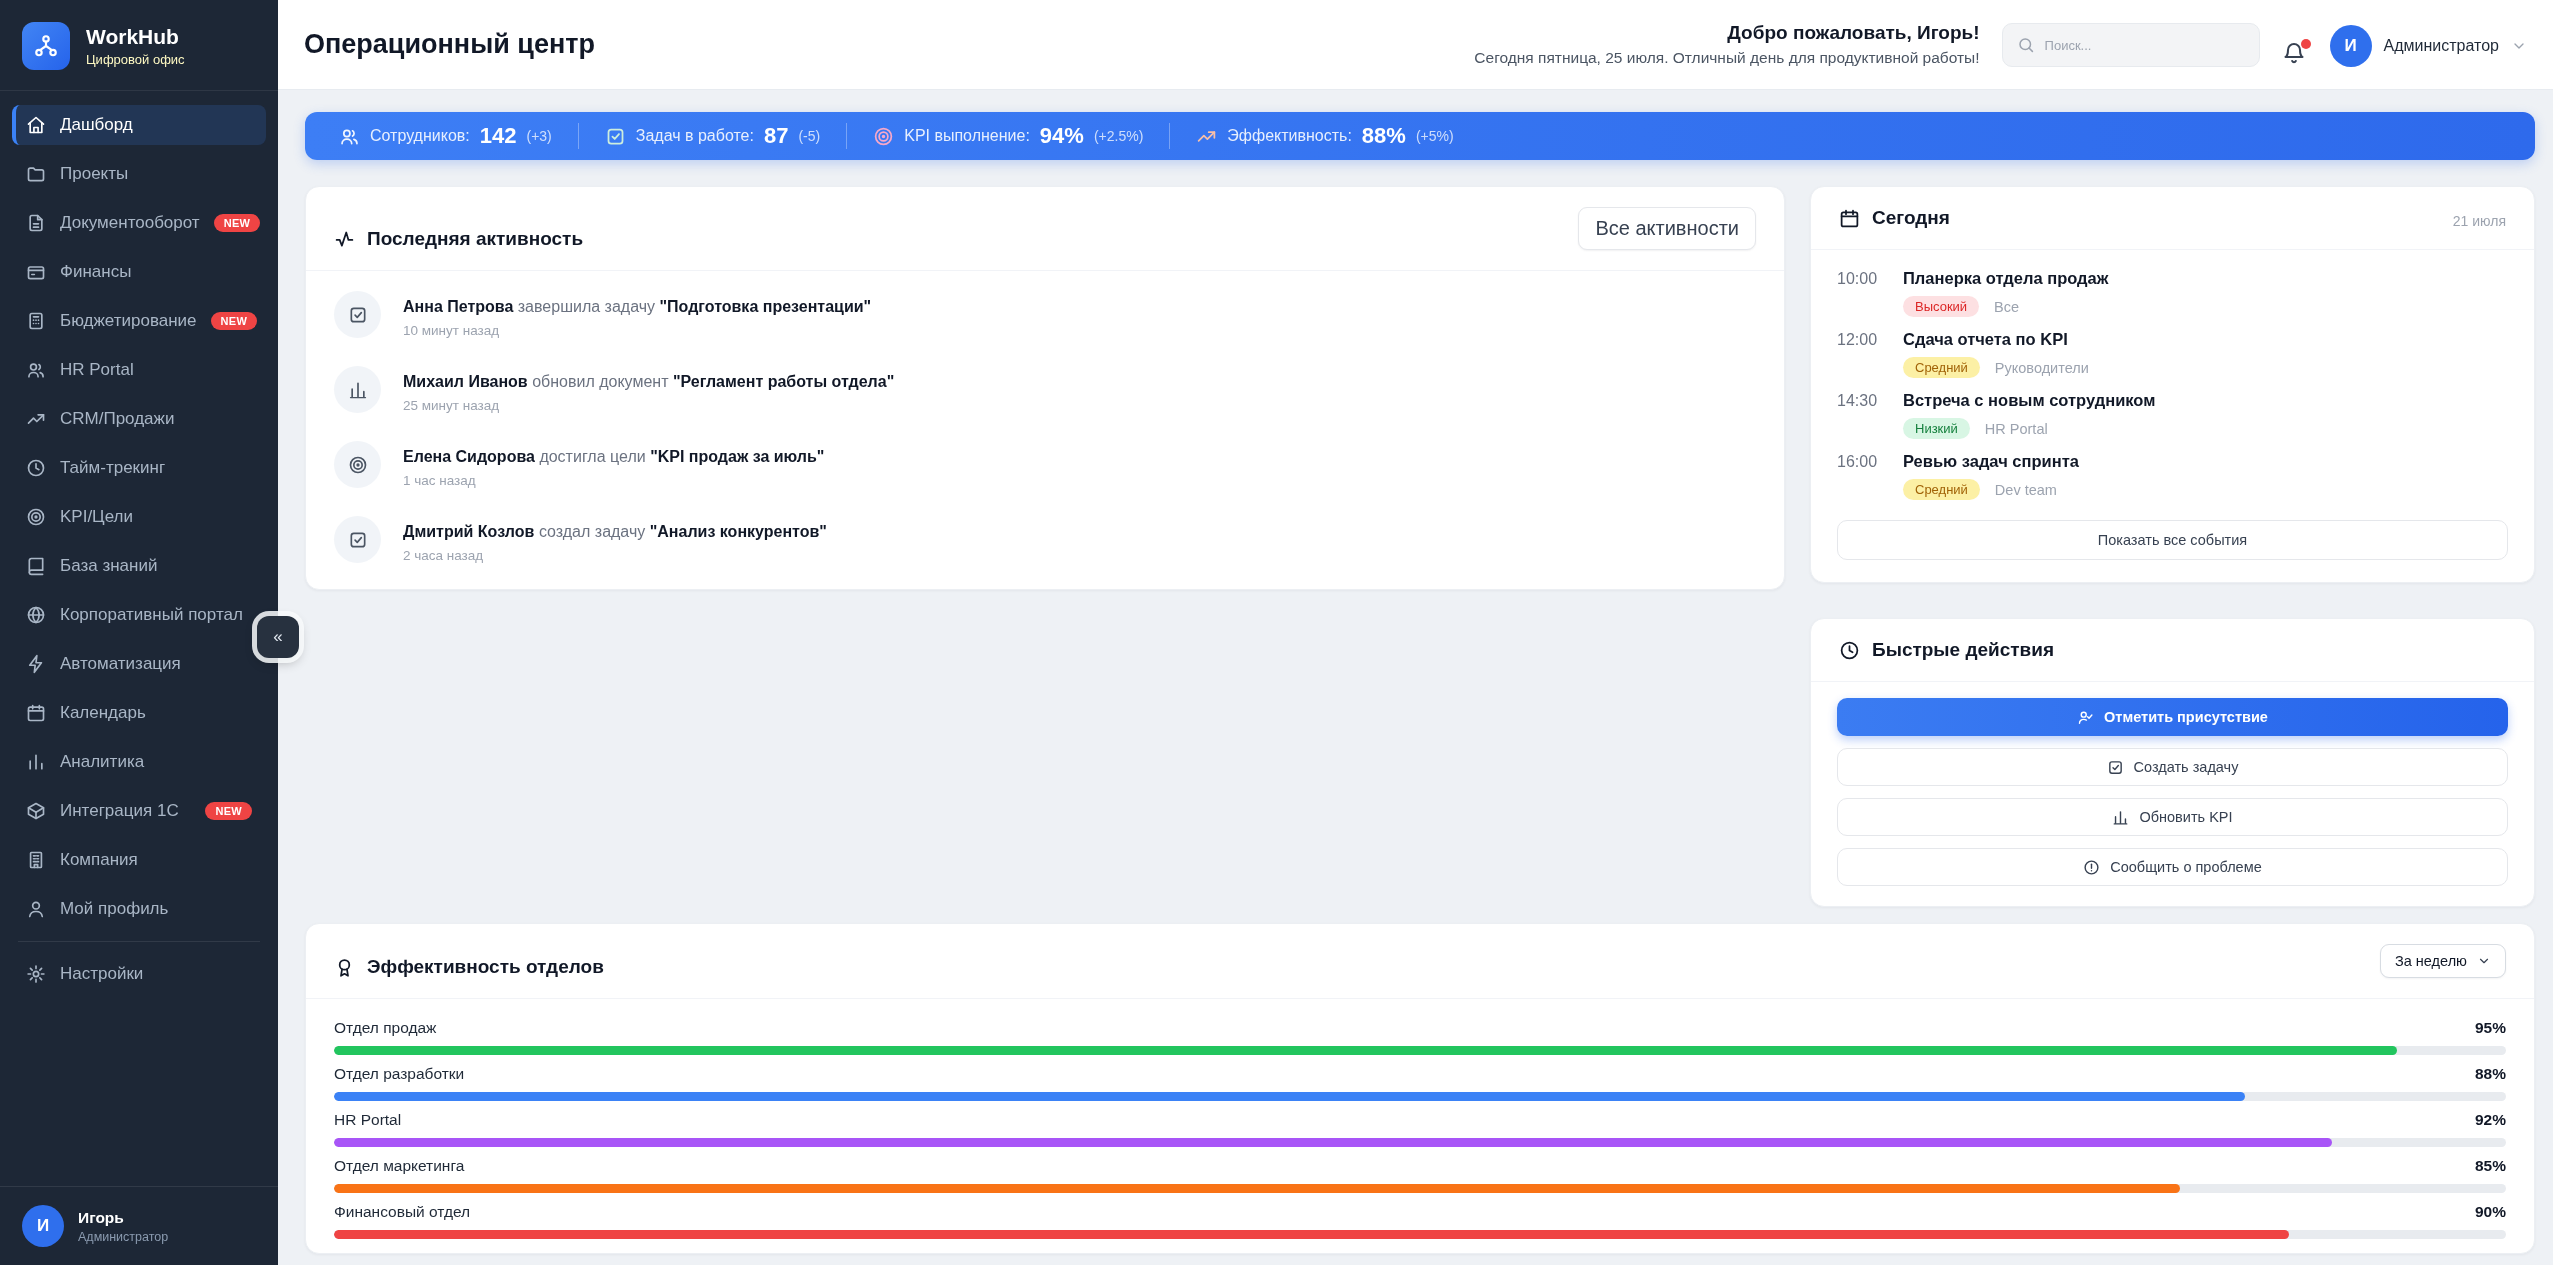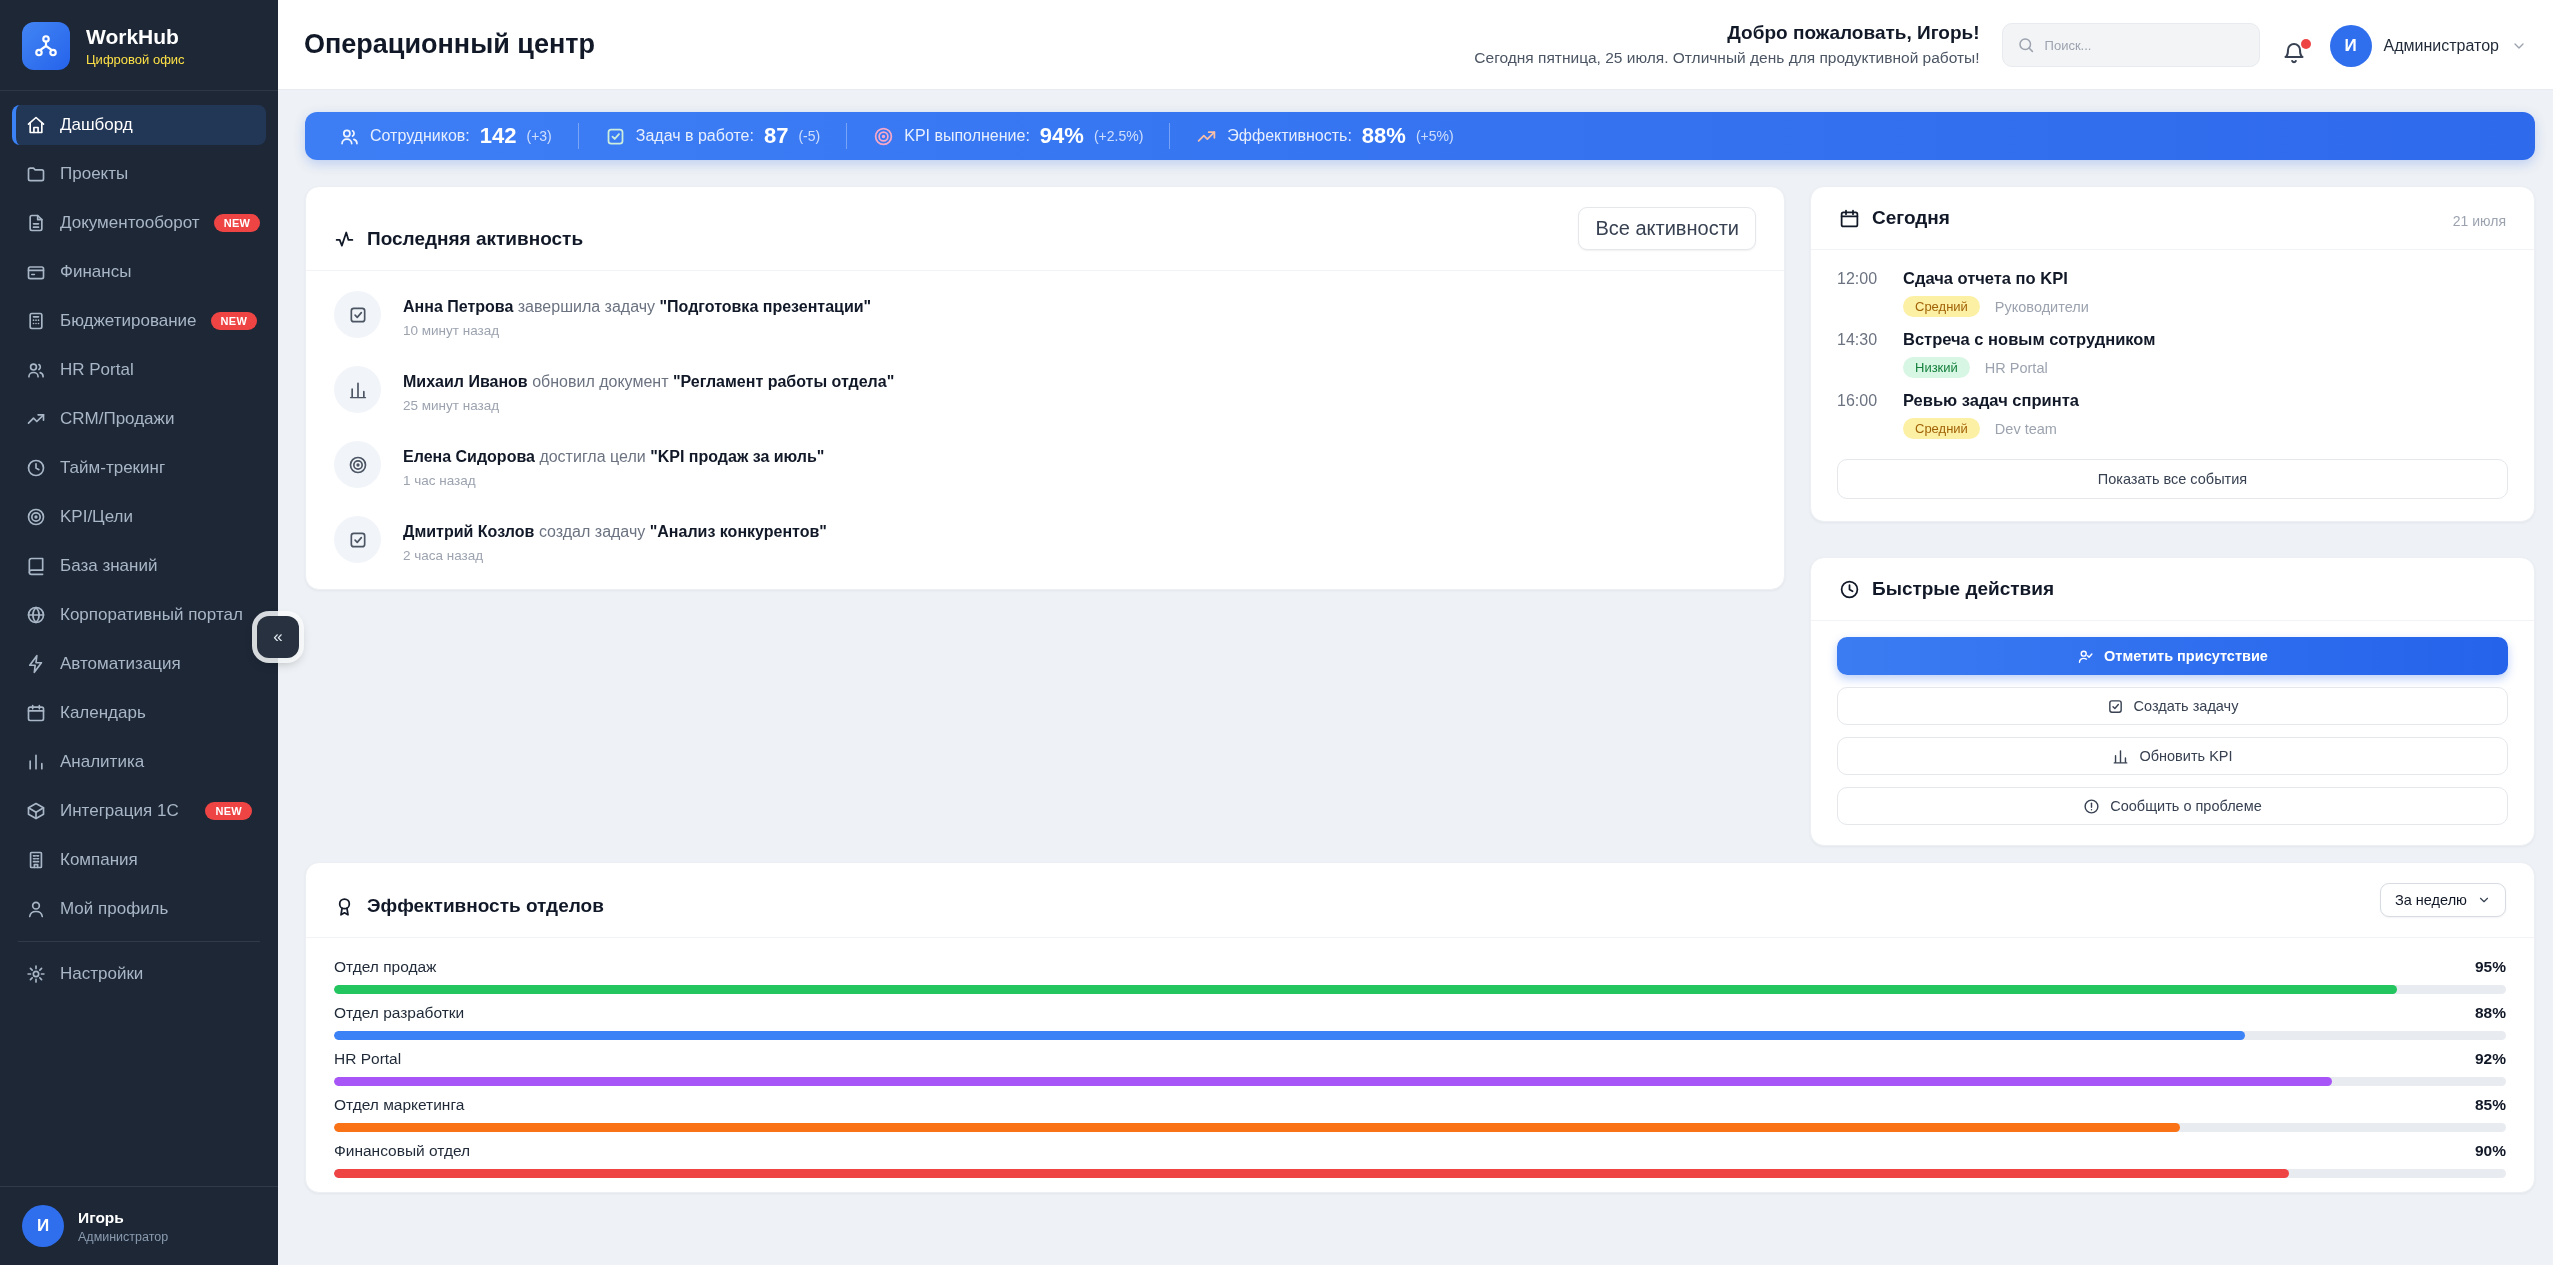--- a/index.html
+++ b/index.html
@@ -11,21 +11,21 @@
 
   
   .sidebar { position:fixed; left:0; top:0; bottom:0; width:278px; background:#1d2736;
     color:#a9b6c6; display:flex; flex-direction:column; z-index:2; }
   .brand { display:flex; align-items:center; gap:16px; padding:22px 22px 20px;
     border-bottom:1px solid rgba(255,255,255,.08); }
   .brand-logo { width:48px; height:48px; border-radius:12px; color:#fff;
     background:linear-gradient(135deg,#4285f4,#2563eb); display:flex; align-items:center; justify-content:center; }
   .brand-logo .ic { width:26px; height:26px; }
   .brand-name { font-size:21px; font-weight:700; color:#fff; }
-  .brand-tag { font-size:13px; color:#fde047; margin-top:3px; }
+  .brand-tag { font-size:13px; color:#fef9c3; margin-top:3px; }
   .nav { flex:1; padding:14px 12px; overflow:hidden; }
   .nav-item { display:flex; align-items:center; gap:14px; padding:10px 14px 10px 10px;
     border-left:4px solid transparent; border-radius:8px; color:#a9b6c6; font-size:17px;
     margin-bottom:9px; cursor:pointer; }
   .nav-item .ic { width:20px; height:20px; }
   .nav-item.active { background:rgba(59,130,246,.17); color:#fff; border-left-color:#3b82f6; }
   .new-badge { margin-left:auto; background:#ef4444; color:#fff; font-size:11px; font-weight:700;
     padding:3px 10px; border-radius:999px; letter-spacing:.3px; }
   .nav-divider { height:1px; background:rgba(255,255,255,.09); margin:12px 6px; }
   .side-user { border-top:1px solid rgba(255,255,255,.09); padding:18px 22px; display:flex;
@@ -532,20 +532,30 @@
                 <svg viewBox="0 0 24 24">
                   <rect x="3" y="5" width="18" height="16" rx="2"></rect>
                   <path d="M3 9.5h18"></path>
                   <path d="M8 3v4M16 3v4"></path>
                 </svg>
               </span>
             <span class="card-title">Сегодня</span>
             <span class="today-date">21 июля</span>
           </div>
           <div class="events">
+            <div class="event">
+              <div class="event-time">10:00</div>
+              <div>
+                <div class="event-title">Планерка отдела продаж</div>
+                <div class="event-meta">
+                  <span class="badge badge-high">Высокий</span>
+                  <span class="event-audience">Все</span>
+                </div>
+              </div>
+            </div>
             <div class="event">
               <div class="event-time">12:00</div>
               <div>
                 <div class="event-title">Сдача отчета по KPI</div>
                 <div class="event-meta">
                   <span class="badge badge-medium">Средний</span>
                   <span class="event-audience">Руководители</span>
                 </div>
               </div>
             </div>

